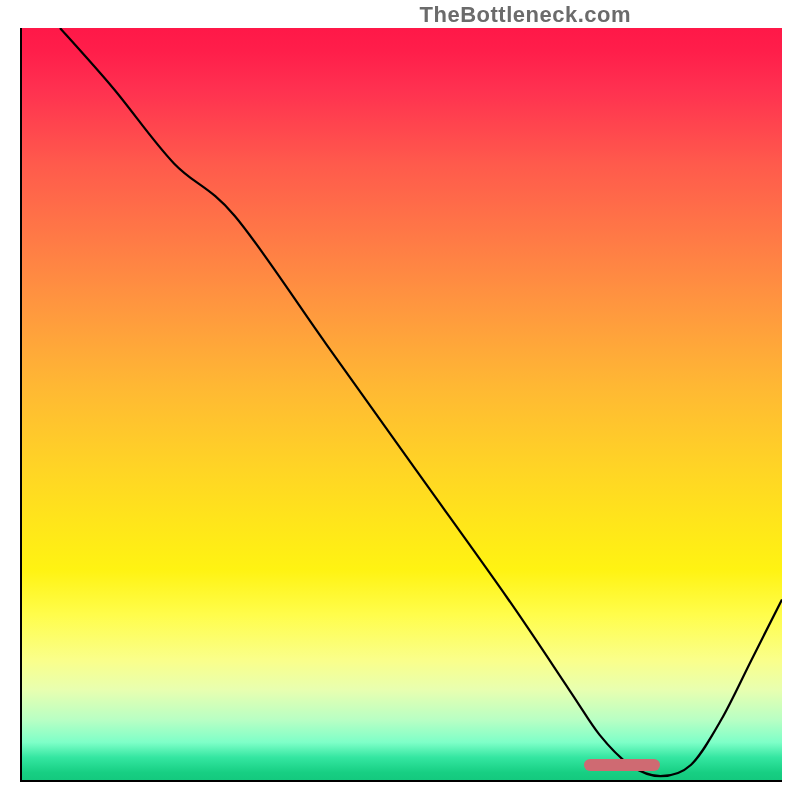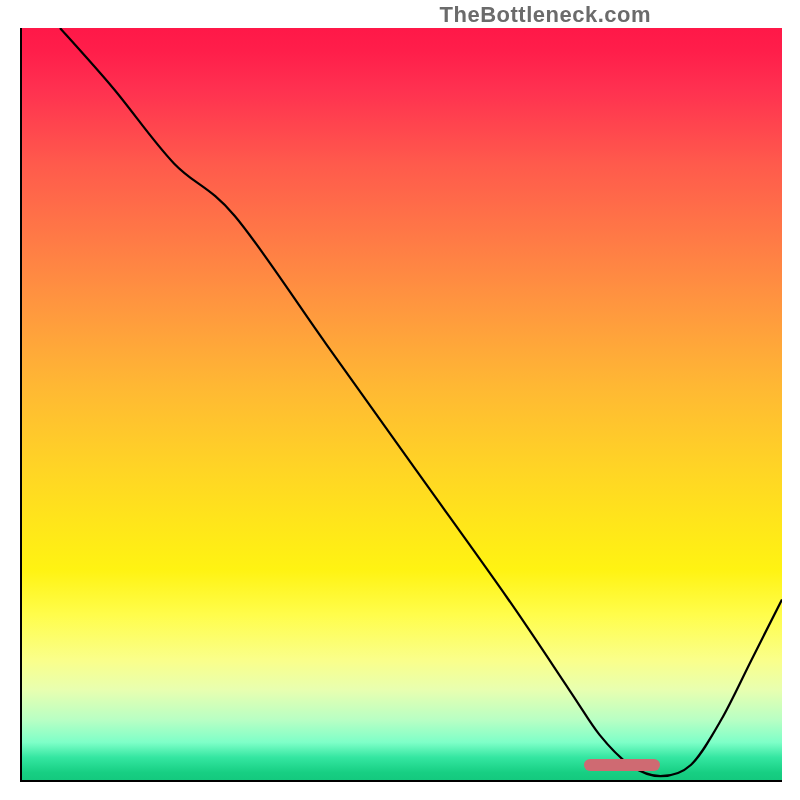--- a/index.html
+++ b/index.html
@@ -7,21 +7,20 @@
     padding: 0;
     width: 800px;
     height: 800px;
     background: #ffffff;
     font-family: Arial, Helvetica, sans-serif;
   }
   .canvas {
     position: relative;
     width: 639px;
     height: 800px;
-    padding-left: 20px;
   }
   .watermark {
     position: absolute;
     top: 2px;
     right: 8px;
     font-size: 22px;
     font-weight: bold;
     color: #6b6b6b;
     letter-spacing: 0.5px;
   }

